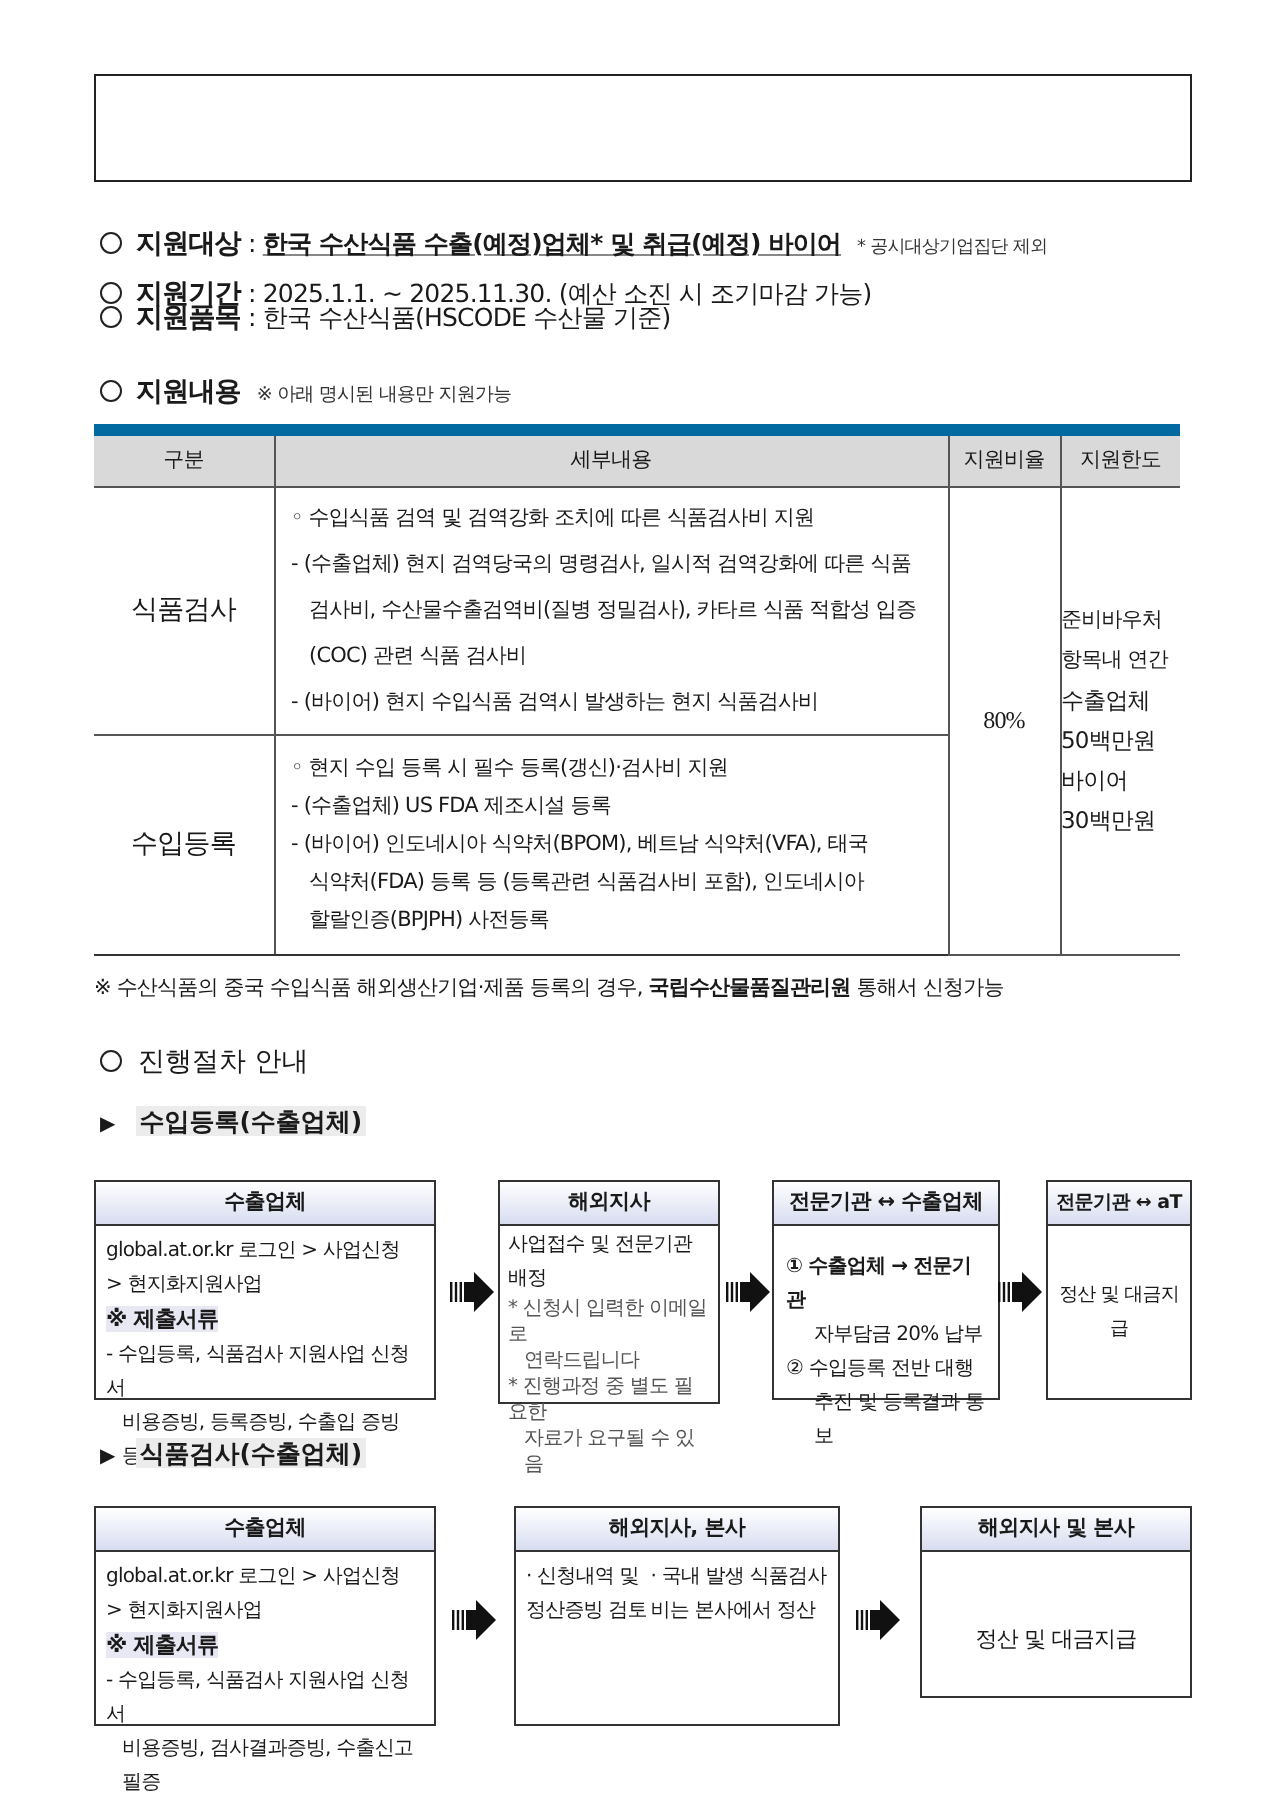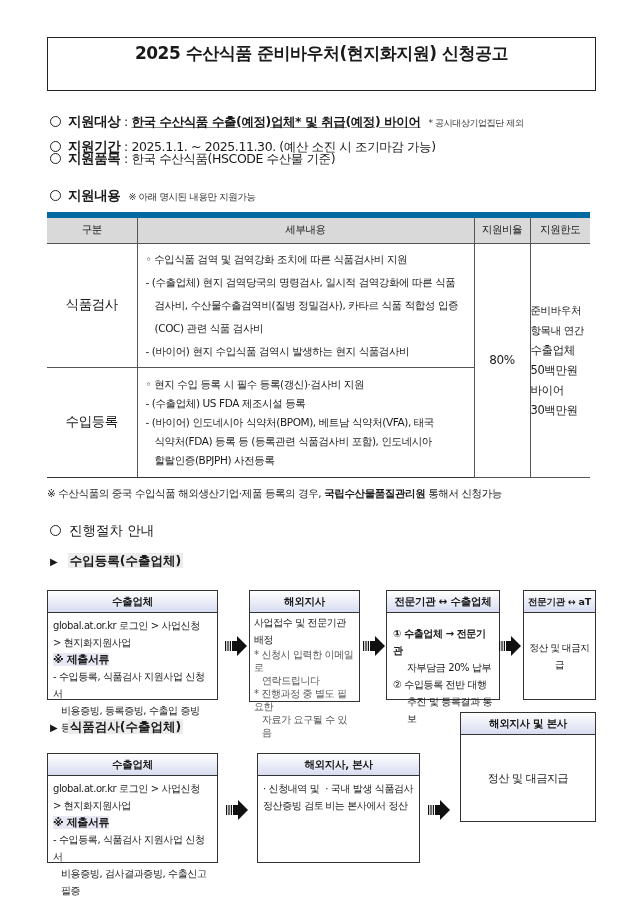--- a/index.html
+++ b/index.html
@@ -20,21 +20,21 @@
   table.support { position: absolute; left: 47px; top: 212px; width: 543px; border-collapse: collapse; font-size: 10.5px; letter-spacing: -0.4px; }
   table.support th { background: #d9d9d9; height: 28px; font-weight: normal; font-size: 10.5px; border-top: 6px solid #0369a1; border-bottom: 1.5px solid #555; }
   table.support td { vertical-align: middle; }
   table.support th + th, table.support td + td { border-left: 1px solid #555; }
   table.support tr.row1 td { border-bottom: 1px solid #555; }
   table.support tr.row2 td { border-bottom: 1.5px solid #333; }
   .cat { text-align: center; font-size: 13.5px; }
   .detail { padding: 4px 8px; line-height: 23px; font-size: 10.5px; }
   .detail.compact { line-height: 19px; padding: 6px 8px; }
   .detail .ind { padding-left: 9px; display: block; }
-  .rate { text-align: center; font-size: 12px; }
+  .rate { text-align: center; font-size: 12px; font-family: Liberation Serif, serif; }
   .limit { font-size: 10.5px; line-height: 20px; }
   .limit .big { font-size: 11.5px; }
 
   .footnote { left: 47px; top: 487px; font-size: 10.5px; letter-spacing: -0.4px; white-space: nowrap; }
   .footnote b { font-weight: bold; }
 
   .section-h { left: 50px; top: 522px; font-size: 13.5px; font-weight: normal; white-space: nowrap; }
   .section-h .circle { display: inline-block; width: 11px; height: 11px; border: 1.5px solid #222; border-radius: 50%; margin-right: 8px; vertical-align: -1px; }
   .sub-h { left: 50px; font-size: 12.5px; font-weight: bold; white-space: nowrap; }
   .sub-h .tri { font-size: 10px; margin-right: 10px; }
@@ -47,21 +47,20 @@
   .flow-body .ind { padding-left: 8px; display: block; }
   .flow-body .small { font-size: 10px; color: #555; line-height: 13px; }
   .center-body { display: flex; align-items: center; justify-content: center; text-align: center; }
 
   .arrow { width: 22px; height: 20px; }
 </style>
 </head>
 <body>
 
 <div class="abs title-box">
-  <div class="title-main">2025 수산식품 준비바우처(현지화지원) 신청공고</div>
 </div>
 
 <div class="abs bullet-line" style="top:113px;">
   <span class="circle"></span><span class="label">지원대상</span><span> : </span><span class="value-bold">한국 수산식품 수출(예정)업체* 및 취급(예정) 바이어</span><span class="note">* 공시대상기업집단 제외</span>
 </div>
 <div class="abs bullet-line" style="top:138px;">
   <span class="circle"></span><span class="label">지원기간</span><span> : </span><span>2025.1.1. ~ 2025.11.30. (예산 소진 시 조기마감 가능)</span>
 </div>
 <div class="abs bullet-line" style="top:150px;">
   <span class="circle"></span><span class="label">지원품목</span><span> : </span><span>한국 수산식품(HSCODE 수산물 기준)</span>
@@ -216,18 +215,18 @@
     <div>· 국내 발생 식품검사비는 본사에서 정산</div>
   </div>
 </div>
 <svg class="abs arrow" style="left:428px; top:800px;" viewBox="0 0 22 20">
   <rect x="0" y="5" width="1.2" height="10" fill="#111"></rect>
     <rect x="2.4" y="5" width="1.2" height="10" fill="#111"></rect>
     <rect x="4.8" y="5" width="1.2" height="10" fill="#111"></rect>
     <rect x="7" y="5" width="5" height="10" fill="#111"></rect>
     <polygon points="12,0 22,10 12,20" fill="#111"></polygon>
 </svg>
-<div class="abs flow-box" style="left:460px; top:712px; width:136px; height:110px;">
+<div class="abs flow-box" style="left:460px; top:753px; width:136px; height:96px;">
   <div class="flow-head">해외지사 및 본사</div>
   <div class="flow-body center-body" style="height:86px; font-size:11px;">
     <div>정산 및 대금지급</div>
   </div>
 </div>
 
 </body></html>

